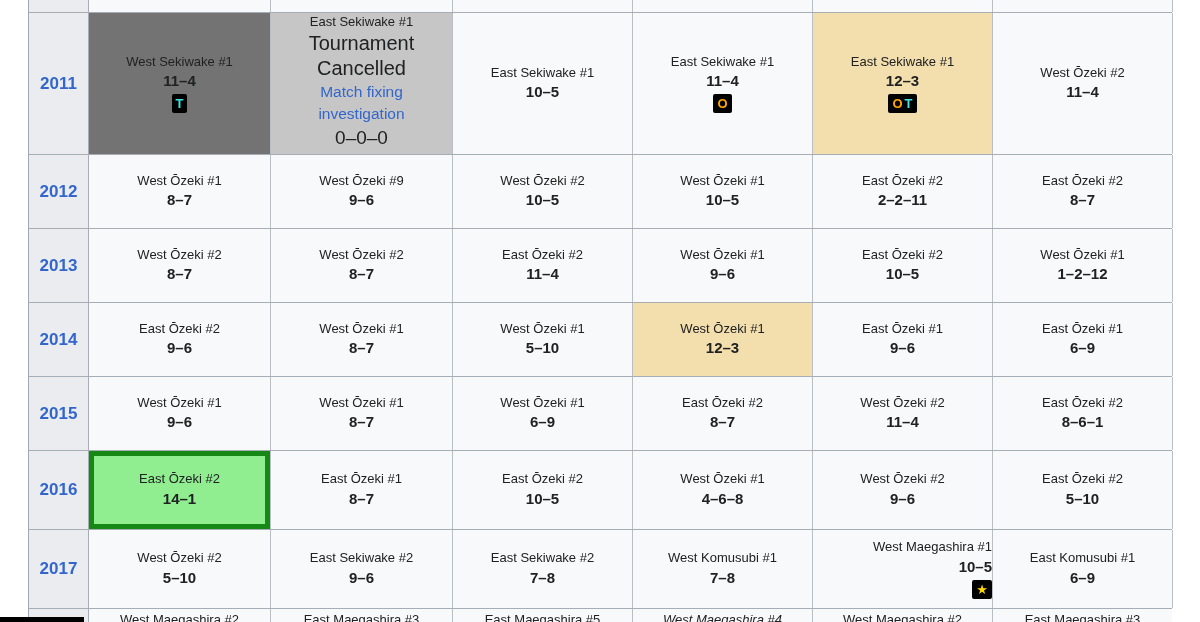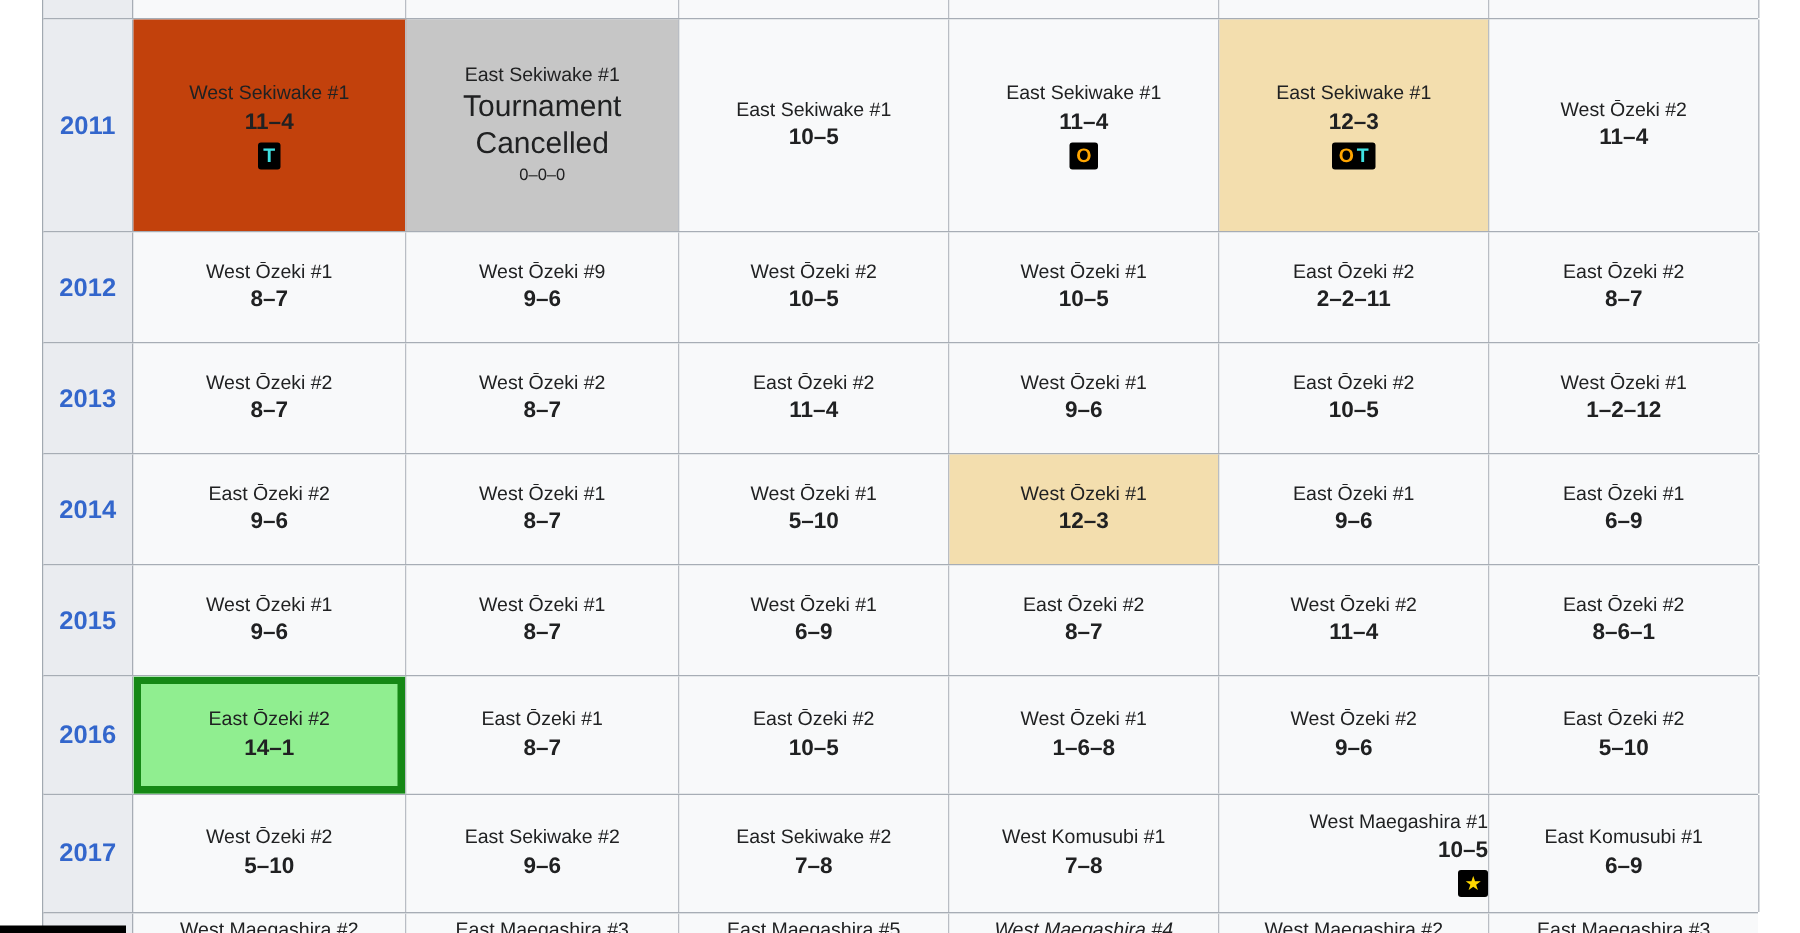--- a/index.html
+++ b/index.html
@@ -15,21 +15,21 @@
   .partial-bottom{height:13px;border-bottom:none;overflow:hidden;}
   .ycell{width:60px;flex:0 0 auto;background:#eaecf0;border-right:1px solid #a7adb5;
          display:flex;align-items:center;justify-content:center;box-sizing:border-box;}
   .ylink{color:#3366cc;font-weight:bold;font-size:17px;text-decoration:none;cursor:pointer;}
   .tcell{flex:0 0 auto;background:#f8f9fa;border-right:1px solid #b9bdc4;box-sizing:border-box;
          display:flex;flex-direction:column;align-items:center;justify-content:center;
          text-align:center;overflow:hidden;}
   .partial-bottom .tcell{justify-content:flex-start;padding-top:3px;}
   .rank{font-size:13px;line-height:1.3;}
   .score{font-size:15px;font-weight:bold;line-height:1.4;}
-  .scoreplain{font-size:11px;line-height:1.5;}
+  .scoreplain{font-size:19px;line-height:1.5;}
   .special{font-size:20px;line-height:1.25;max-width:135px;}
   .celllink{font-size:15.5px;line-height:1.4;max-width:118px;color:#3366cc;cursor:pointer;}
   .iconbox{display:inline-block;background:#000;border-radius:2px;padding:1px 3px;
            line-height:1;margin-top:3px;}
   .ic{font-weight:bold;font-size:13px;line-height:1.15;display:inline-block;padding:0 1px;cursor:pointer;}
   .edge-artifact{position:absolute;left:0;top:617px;width:84px;height:5px;background:#000;}
 </style>
 </head>
 <body>
 
@@ -41,28 +41,29 @@
         <div class="tcell" style="width: 182px;"></div>
         <div class="tcell" style="width: 180px;"></div>
         <div class="tcell" style="width: 180px;"></div>
         <div class="tcell" style="width: 180px;"></div>
         <div class="tcell" style="width: 180px;"></div>
       </div>
       <div class="trow tall">
         <div class="ycell">
           <a class="ylink">2011</a>
         </div>
-        <div class="tcell" style="width: 182px; background: #c2410c;">
+        <div class="tcell" style="width: 182px; background: #737373;">
           <div class="rank">West Sekiwake #1</div>
           <div class="score">11–4</div>
           <div class="iconbox"><span class="ic" style="color: rgb(63, 224, 224);">T</span></div>
         </div>
         <div class="tcell" style="width: 182px; background: rgb(198, 198, 198);">
           <div class="rank">East Sekiwake #1</div>
           <div class="special">Tournament Cancelled</div>
+          <div class="celllink">Match fixing investigation</div>
           <div class="scoreplain">0–0–0</div>
         </div>
         <div class="tcell" style="width: 180px;">
           <div class="rank">East Sekiwake #1</div>
           <div class="score">10–5</div>
         </div>
         <div class="tcell" style="width: 180px;">
           <div class="rank">East Sekiwake #1</div>
           <div class="score">11–4</div>
           <div class="iconbox"><span class="ic" style="color: rgb(255, 165, 0);">O</span></div>
@@ -204,21 +205,21 @@
         <div class="tcell" style="width: 182px;">
           <div class="rank">East Ōzeki #1</div>
           <div class="score">8–7</div>
         </div>
         <div class="tcell" style="width: 180px;">
           <div class="rank">East Ōzeki #2</div>
           <div class="score">10–5</div>
         </div>
         <div class="tcell" style="width: 180px;">
           <div class="rank">West Ōzeki #1</div>
-          <div class="score">1–6–8</div>
+          <div class="score">4–6–8</div>
         </div>
         <div class="tcell" style="width: 180px;">
           <div class="rank">West Ōzeki #2</div>
           <div class="score">9–6</div>
         </div>
         <div class="tcell" style="width: 180px;">
           <div class="rank">East Ōzeki #2</div>
           <div class="score">5–10</div>
         </div>
       </div>

